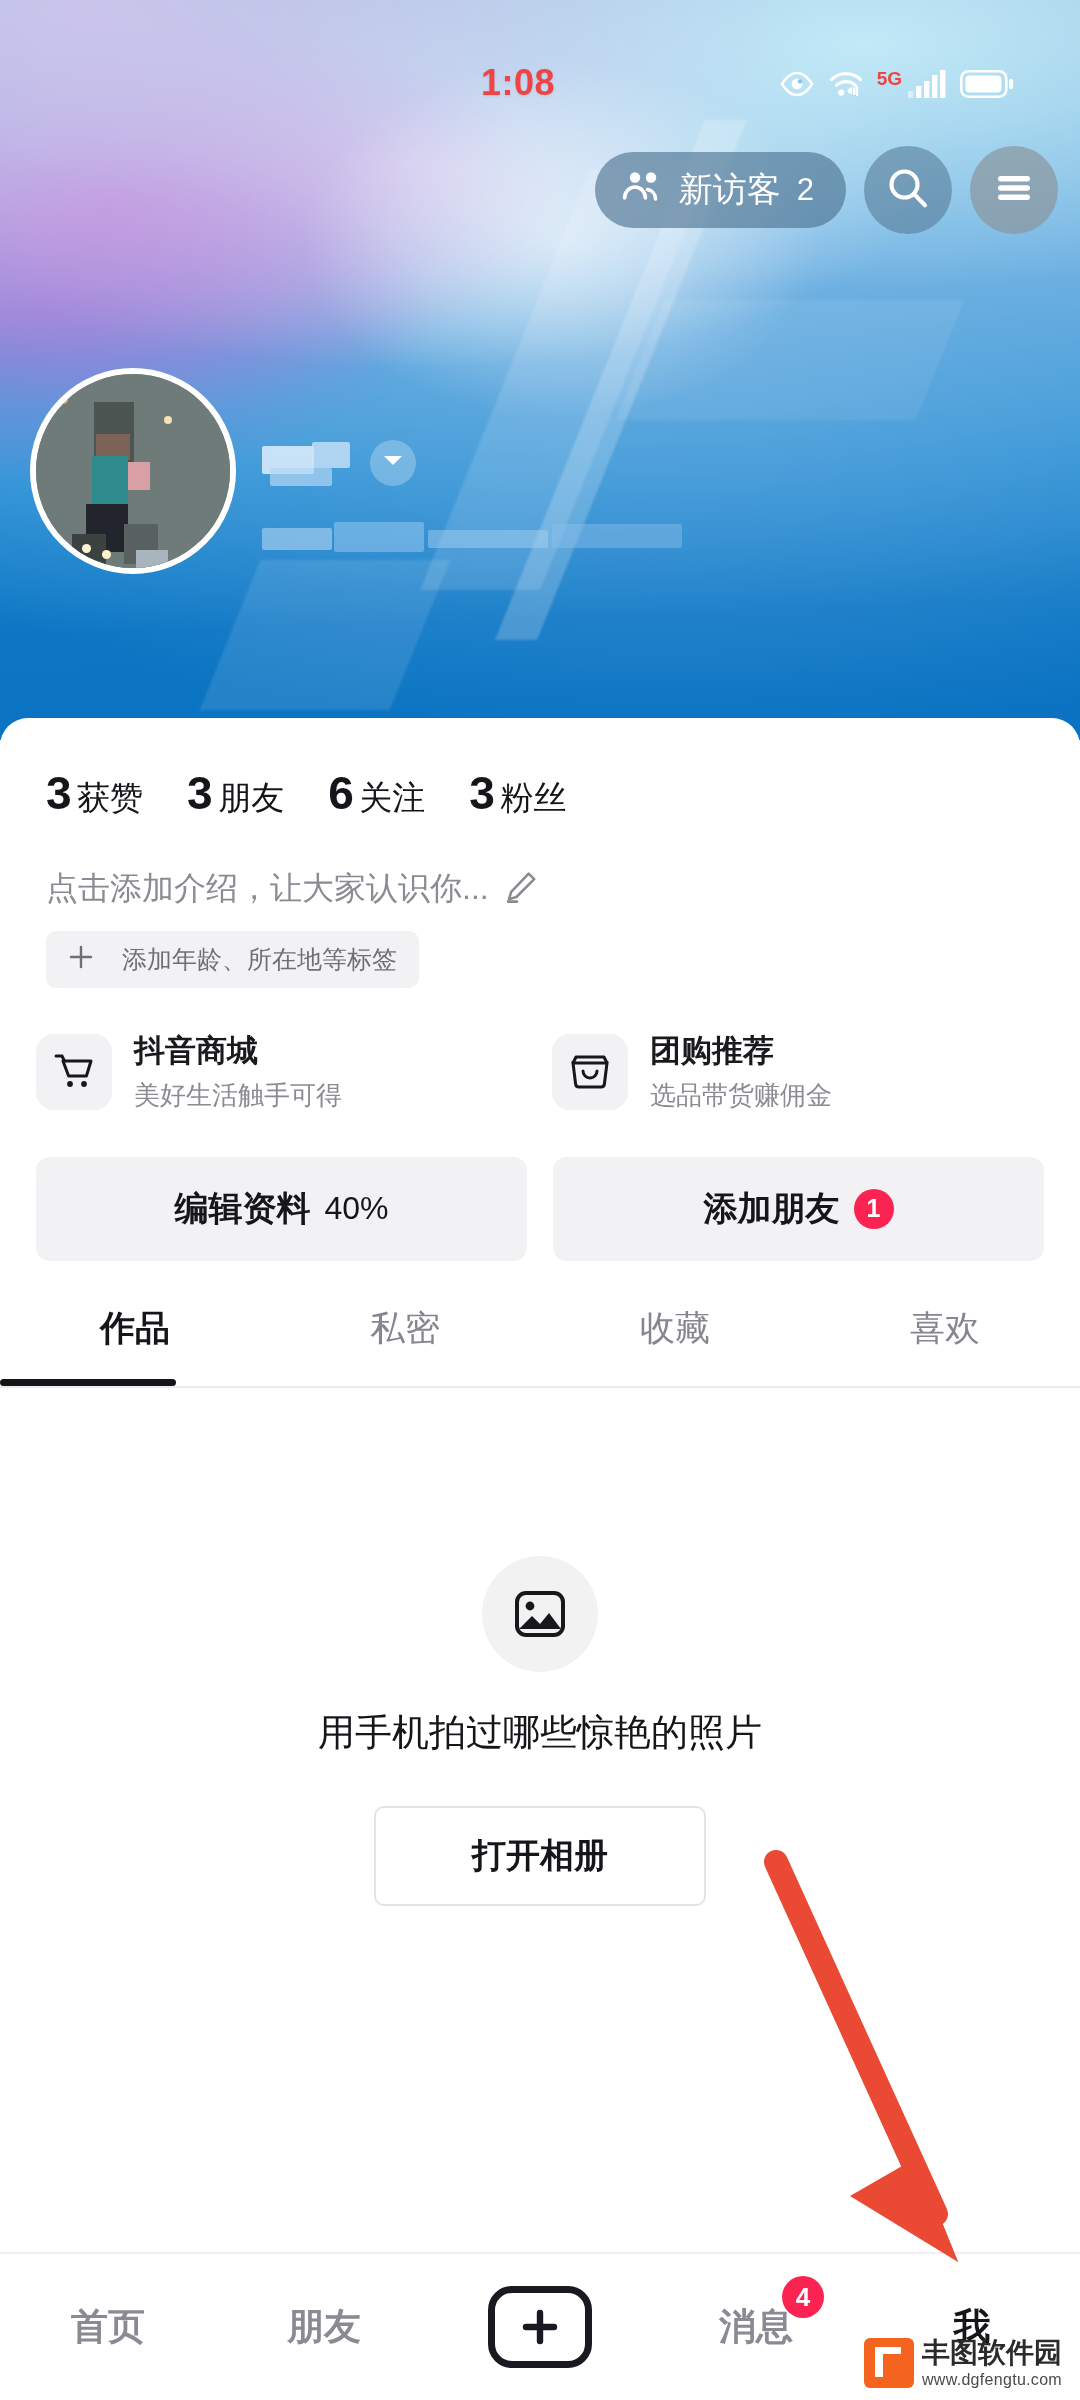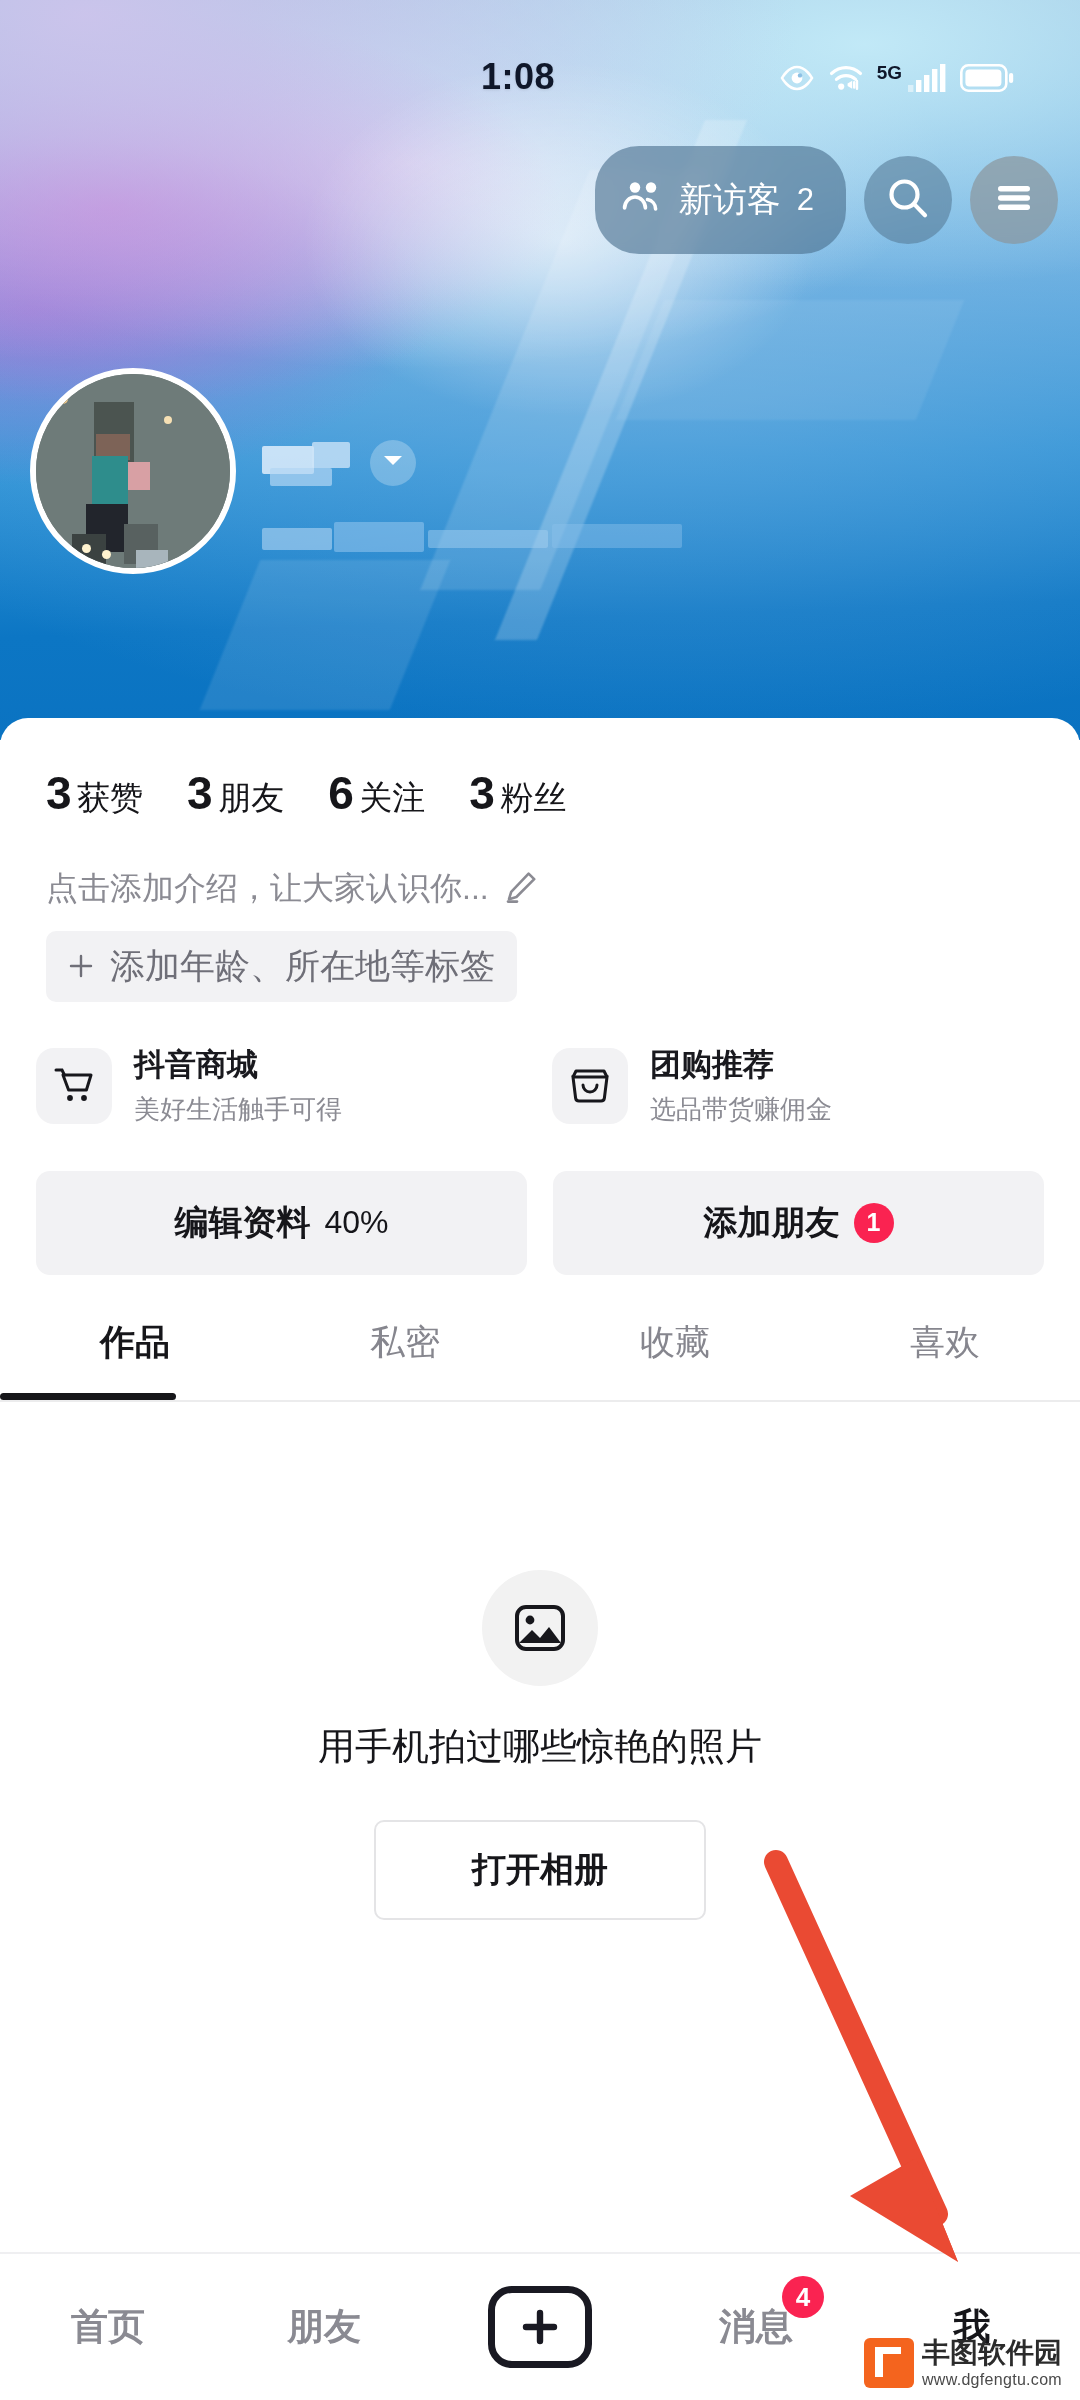--- a/index.html
+++ b/index.html
@@ -33,41 +33,41 @@
   .s2{ left:600px; top:120px;  width:42px;  height:520px; background:rgba(255,255,255,.20); }
   .s3{ left:230px; top:560px;  width:190px; height:150px; background:rgba(255,255,255,.10); }
   .s4{ left:640px; top:300px;  width:300px; height:120px; background:rgba(255,255,255,.07); }
   .hero-glow{
     position:absolute; left:300px; top:60px; width:520px; height:360px;
     background:radial-gradient(ellipse at center, rgba(255,255,255,.55) 0%, rgba(255,255,255,0) 70%);
   }
 
   
   .statusbar{
-    position:absolute; left:0; top:6px; width:1036px; height:110px;
-    display:flex; align-items:center; z-index:6; color:#0f172a;
+    position:absolute; left:0; top:12px; width:1036px; height:110px;
+    display:flex; align-items:center; z-index:6; color:#ef4444;
   }
   .sb-clock{
     position:absolute; left:0; right:0; top:50px; text-align:center;
     font-size:36px; font-weight:600; letter-spacing:.5px;
     text-shadow:0 1px 3px rgba(0,0,0,.10);
   }
   .sb-right{
     position:absolute; right:22px; top:56px;
     display:flex; align-items:center; gap:13px;
   }
   .sb-5g{ font-size:19px; font-weight:700; margin-right:-8px; margin-bottom:14px; }
 
   
   .hero-actions{
     position:absolute; right:22px; top:146px; z-index:7;
     display:flex; align-items:center; gap:18px;
   }
   .visitor-pill{
-    height:108px; padding:0 32px 0 26px; border-radius:44px;
+    height:76px; padding:0 32px 0 26px; border-radius:44px;
     background:rgba(74,112,142,.62);
     display:flex; align-items:center; gap:14px;
     color:#fff; font-size:34px; font-weight:500;
     backdrop-filter:blur(4px);
   }
   .visitor-pill .count{ font-size:31px; font-weight:400; margin-left:2px; }
   .circle-btn{
     width:88px; height:88px; border-radius:50%;
     display:flex; align-items:center; justify-content:center;
     background:rgba(86,124,152,.60); backdrop-filter:blur(4px);
@@ -108,23 +108,23 @@
   .stats{ display:flex; align-items:baseline; padding:48px 0 0 46px; gap:44px; }
   .stat{ display:flex; align-items:baseline; gap:6px; color:#16161a; }
   .stat .num{ font-size:46px; font-weight:700; letter-spacing:-.5px; }
   .stat .lbl{ font-size:33px; font-weight:400; }
 
   
   .bio{ display:flex; align-items:center; gap:14px; padding:46px 0 0 46px; }
   .bio-text{ font-size:32px; color:#8b8b93; }
   .tag-row{ padding:20px 0 0 46px; }
   .tag{
-    display:inline-flex; align-items:center; gap:16px;
+    display:inline-flex; align-items:center; gap:28px;
     background:#f2f2f4; border-radius:10px;
-    padding:12px 22px; font-size:35px; color:#6f6f78;
+    padding:12px 22px; font-size:25px; color:#6f6f78;
   }
 
   
   .promos{ display:flex; gap:24px; padding:44px 36px 0 36px; }
   .promo{ flex:1; display:flex; align-items:center; gap:22px; }
   .promo-ico{
     width:76px; height:76px; border-radius:18px; background:#f2f2f4;
     display:flex; align-items:center; justify-content:center; flex:0 0 76px;
   }
   .promo-t{ font-size:31px; font-weight:700; color:#19191e; line-height:1.25; }

